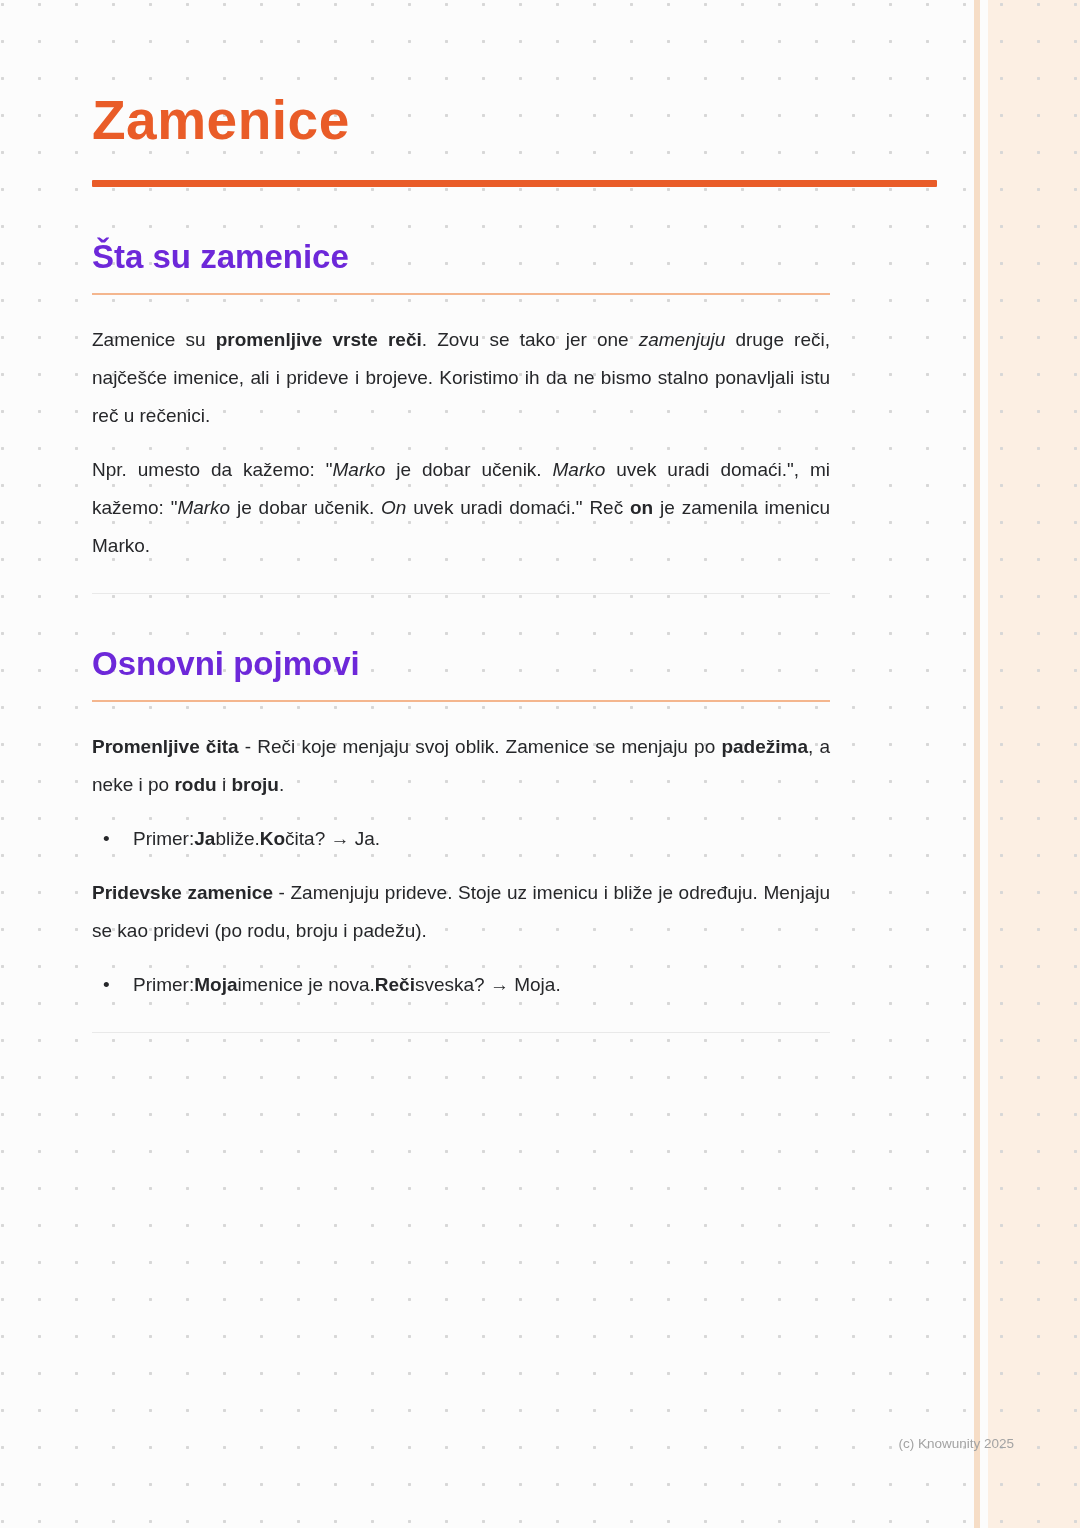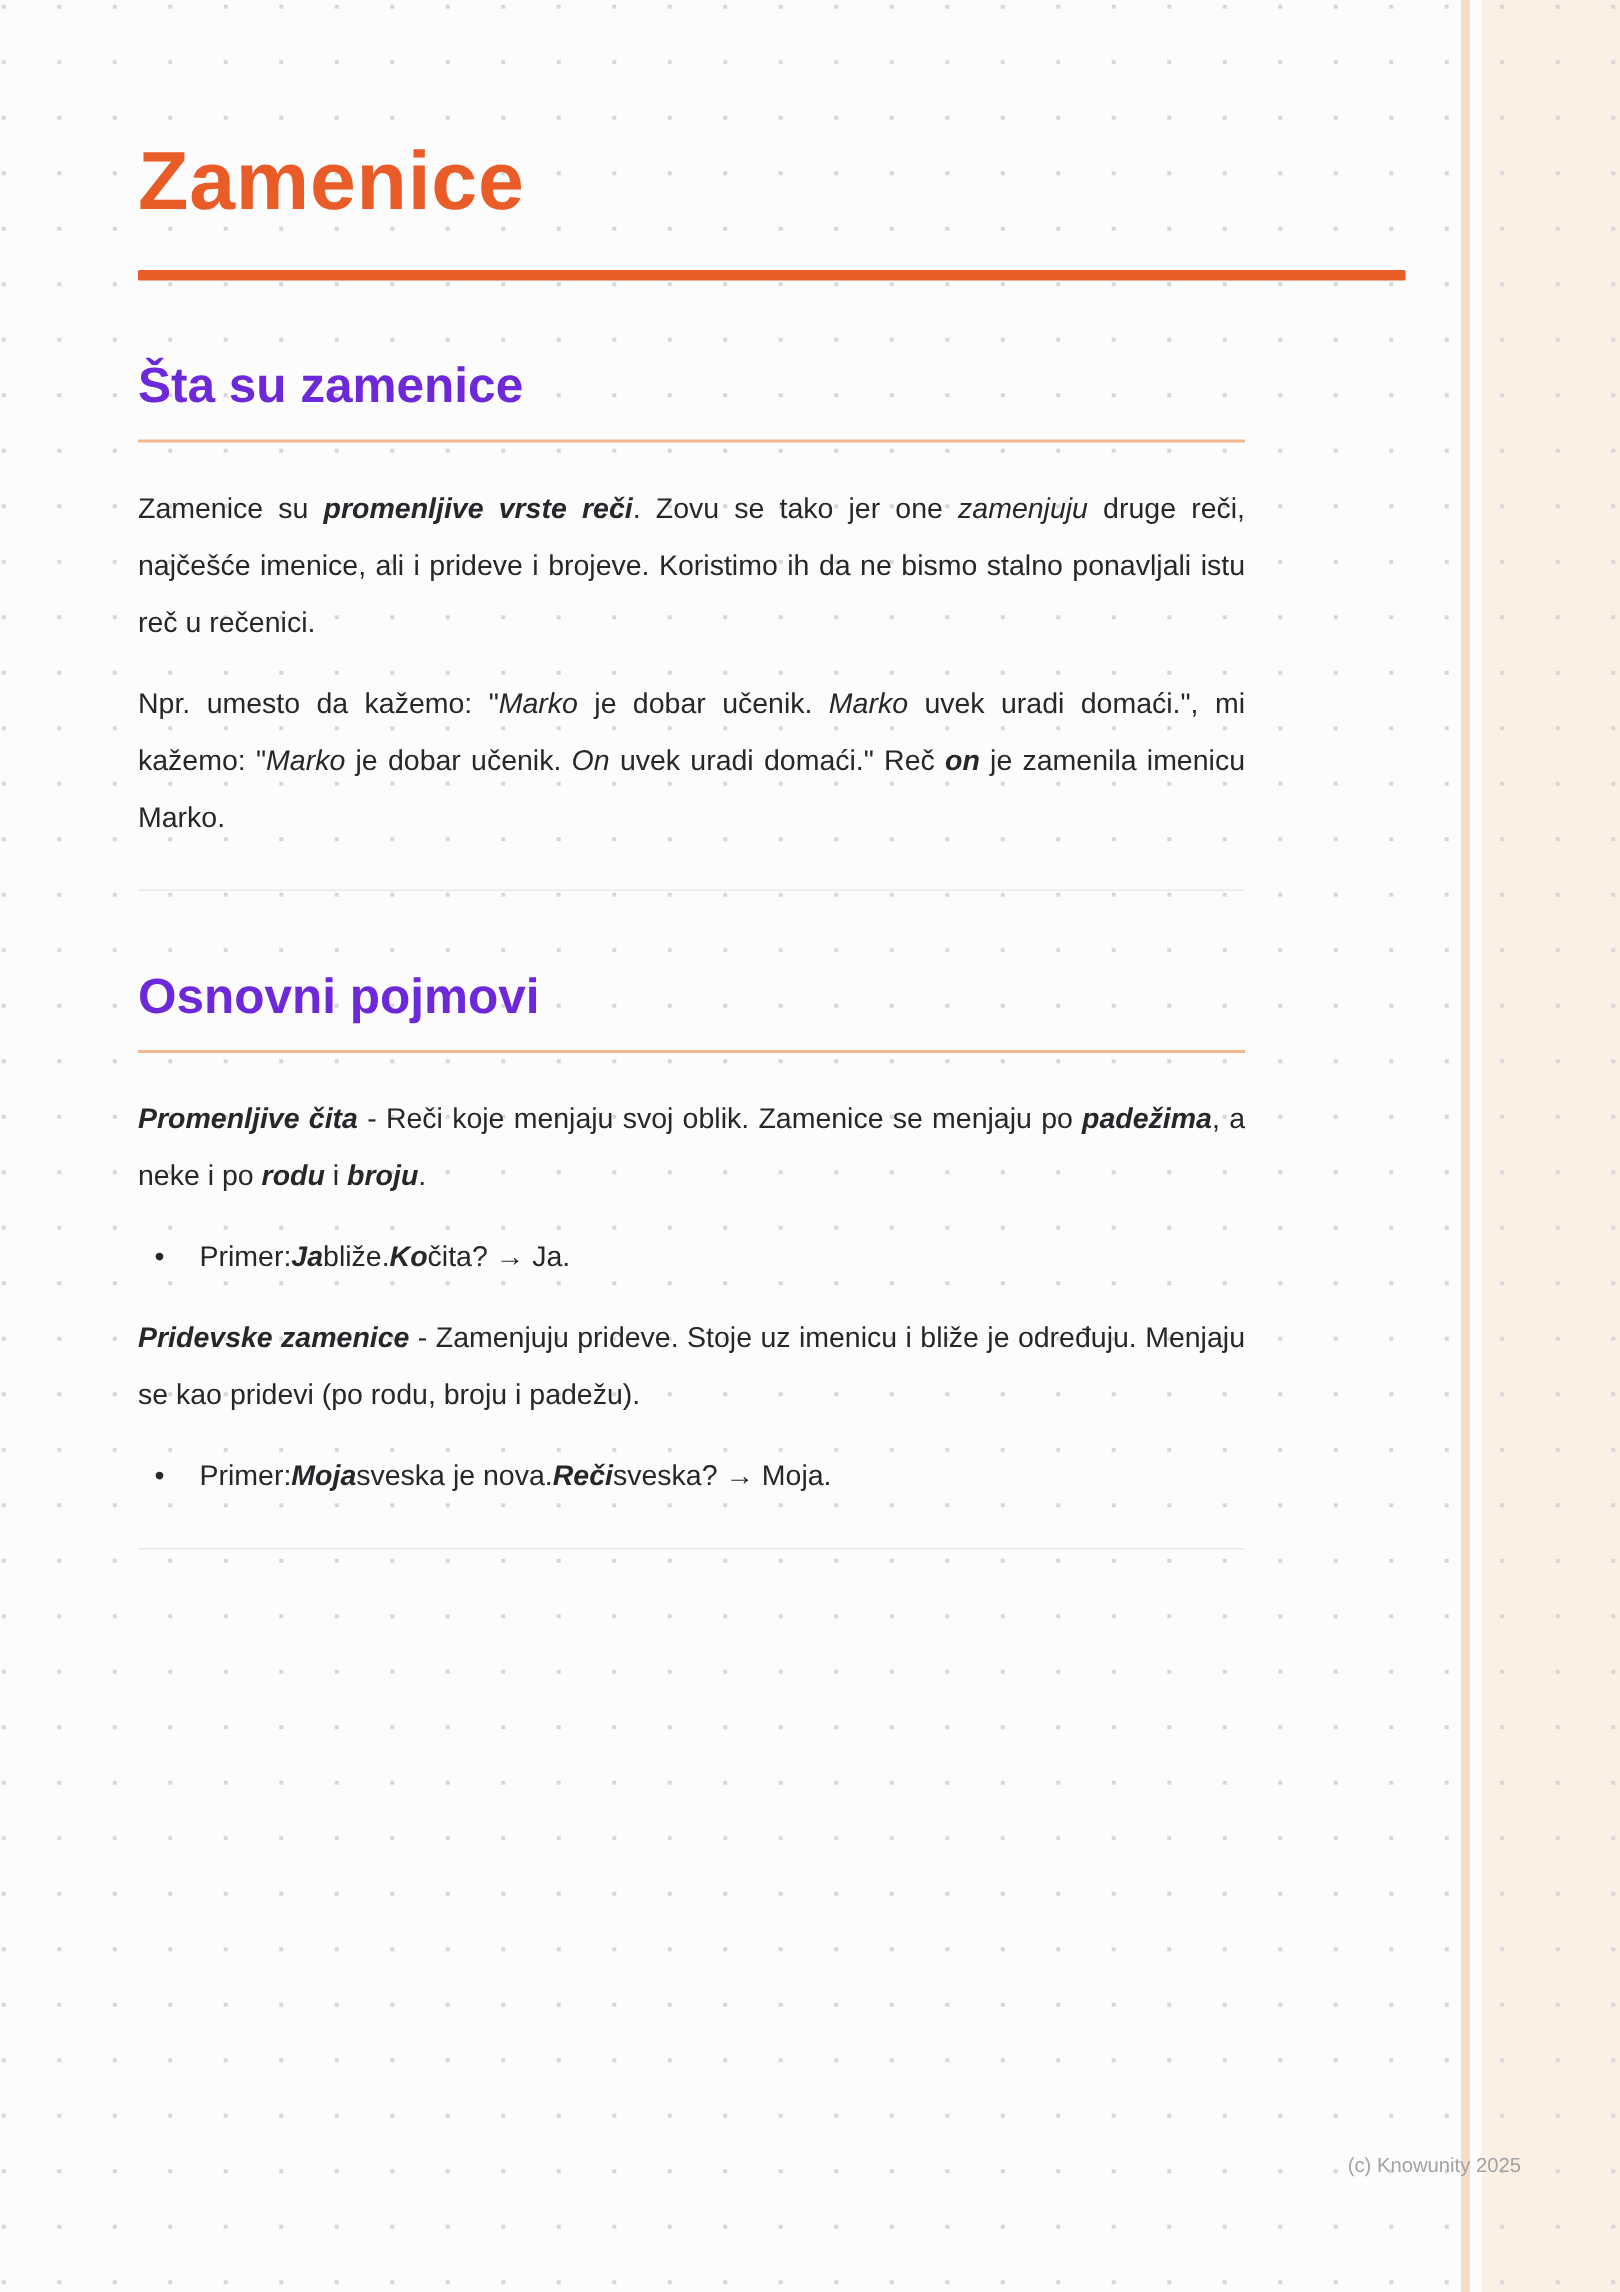--- a/index.html
+++ b/index.html
@@ -51,21 +51,21 @@
     font-size: 19px; line-height: 38px;
     text-align: justify;
   }
   p.body.first { margin-top: 26px; }
   .divider { width: 738px; height: 1px; background: #e9e9e9; margin-top: 28px; }
   .bullet {
     display: flex; width: 738px; margin-top: 16px;
     font-size: 19px; line-height: 38px; align-items: center;
   }
   .bullet::before { content: "\2022"; flex: 0 0 30px; padding-left: 11px; }
-  .b { font-weight: 700; font-style: italic; }
+  .b { font-weight: 700; }
   .i { font-style: italic; }
   .stray { margin: 18px 0 0 2px; font-size: 20px; color: #26272a; }
   .footer {
     position: absolute; right: 66px; top: 1436px;
     font-size: 13.5px; color: #a3a3a3; z-index: 3;
   }
 </style>
 </head>
 <body>
 
@@ -94,21 +94,21 @@
         <span>Primer: </span>
         <span class="b">Ja</span>
         <span> bliže. </span>
         <span class="b">Ko</span>
         <span> čita? → Ja.</span>
       </div>
     <p class="body"><span class="b">Pridevske zamenice</span><span> - Zamenjuju prideve. Stoje uz imenicu i bliže je određuju. Menjaju se kao pridevi (po rodu, broju i padežu).</span></p>
     <div class="bullet">
         <span>Primer: </span>
         <span class="b">Moja</span>
-        <span> sveska je nova. </span>
+        <span> imenice je nova. </span>
         <span class="b">Reči</span>
         <span> sveska? → Moja.</span>
       </div>
     <div class="divider"></div>
   </section>
 
 
 </div>
 
 <div class="footer">(c) Knowunity 2025</div>

